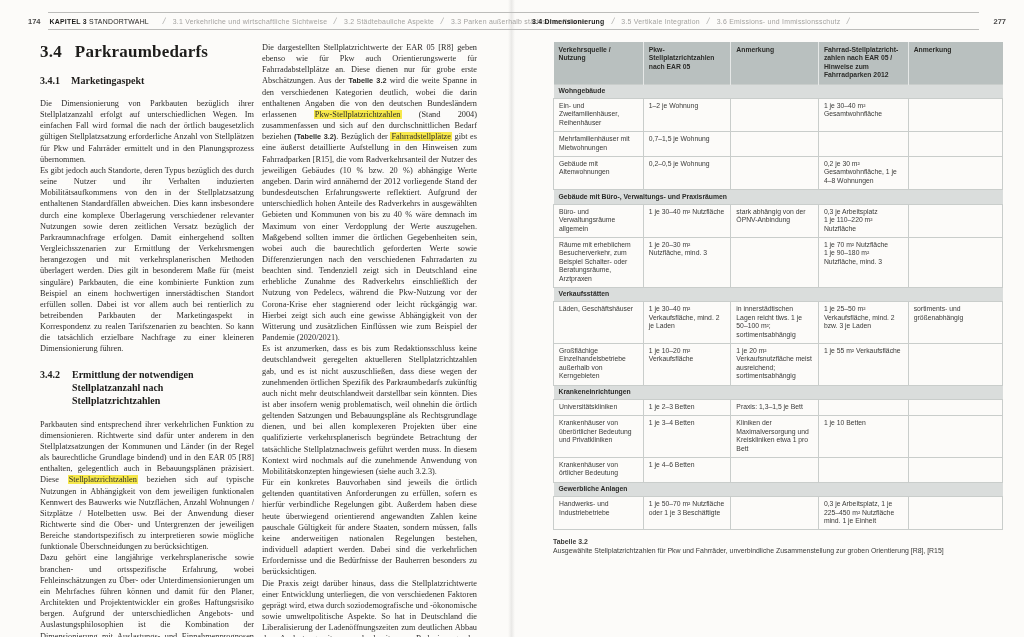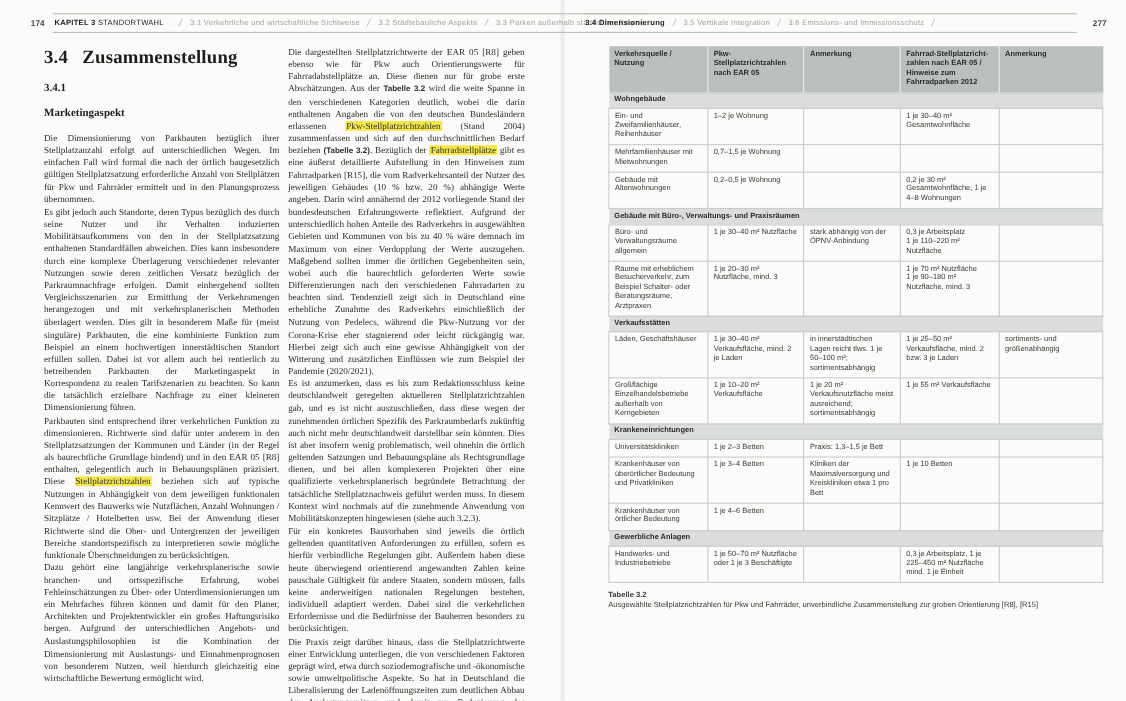--- a/index.html
+++ b/index.html
@@ -27,21 +27,21 @@
   .strip .chapter b{font-weight:bold;}
   .strip .spacer{flex:1;}
   .strip .slash{color:#b3b3b1;font-size:9px;transform:skewX(-12deg);}
   .strip .tab{color:#a3a29f;}
   .strip .tab.active{color:#1d1d1b;font-weight:bold;}
 
   
   .colA{position:absolute;left:40px;top:42px;width:214px;}
   .colB{position:absolute;left:262px;top:42px;width:215px;}
   .h1{display:flex;gap:13px;font-weight:bold;font-size:17px;letter-spacing:.2px;color:#1e1d1b;margin:0 0 13px 0;align-items:flex-end;}
-  .h2{display:flex;gap:11px;font-weight:bold;font-size:10px;color:#1e1d1b;margin:0 0 12px 0;flex-direction:column;}
+  .h2{display:flex;gap:11px;font-weight:bold;font-size:10px;color:#1e1d1b;margin:0 0 12px 0;}
   .h2m{display:flex;gap:8px;font-weight:bold;font-size:10px;color:#1e1d1b;margin:13px 0 12px 0;line-height:13px;}
   .h2m .num{flex:0 0 24px;}
   p.body{margin:0;font-size:8.3px;line-height:11.15px;text-align:justify;}
   p.body span.hl{background:var(--hl,#f6e84b);padding:0 1px;}
   p.body span.b{font-family:"Liberation Sans",sans-serif;font-weight:bold;font-size:7.3px;}
 
   
   .tablewrap{position:absolute;left:41px;top:42px;width:450px;font-family:"Liberation Sans",sans-serif;}
   table.rz{border-collapse:collapse;width:100%;font-size:6.8px;line-height:8.4px;color:#3a3a38;}
   table.rz th{
@@ -77,30 +77,38 @@
         <span class="slash">/</span>
         <span class="tab">3.2 Städtebauliche Aspekte</span>
         <span class="slash">/</span>
         <span class="tab">3.3 Parken außerhalb städtischer Räume</span>
       </div>
   </div>
 
   <div class="colA">
     <div class="h1">
       <span>3.4</span>
-      <span>Zusammenstellung</span>
+      <span>Parkraumbedarfs</span>
     </div>
     <div class="h2">
       <span>3.4.1</span>
       <span>Marketingaspekt</span>
     </div>
     <div id="col1a">
         <p class="body"><span>Die Dimensionierung von Parkbauten bezüglich ihrer Stellplatzanzahl erfolgt auf unterschiedlichen Wegen. Im einfachen Fall wird formal die nach der örtlich baugesetzlich gültigen Stellplatzsatzung erforderliche Anzahl von Stellplätzen für Pkw und Fahrräder ermittelt und in den Planungsprozess übernommen.</span></p>
         <p class="body"><span>Es gibt jedoch auch Standorte, deren Typus bezüglich des durch seine Nutzer und ihr Verhalten induzierten Mobilitätsaufkommens von den in der Stellplatzsatzung enthaltenen Standardfällen abweichen. Dies kann insbesondere durch eine komplexe Überlagerung verschiedener relevanter Nutzungen sowie deren zeitlichen Versatz bezüglich der Parkraumnachfrage erfolgen. Damit einhergehend sollten Vergleichsszenarien zur Ermittlung der Verkehrsmengen herangezogen und mit verkehrsplanerischen Methoden überlagert werden. Dies gilt in besonderem Maße für (meist singuläre) Parkbauten, die eine kombinierte Funktion zum Beispiel an einem hochwertigen innerstädtischen Standort erfüllen sollen. Dabei ist vor allem auch bei rentierlich zu betreibenden Parkbauten der Marketingaspekt in Korrespondenz zu realen Tarifszenarien zu beachten. So kann die tatsächlich erzielbare Nachfrage zu einer kleineren Dimensionierung führen.</span></p>
       </div>
+    <div class="h2m">
+      <span class="num">3.4.2</span>
+      <span id="sub2lines">
+          <div>Ermittlung der notwendigen</div>
+          <div>Stellplatzanzahl nach</div>
+          <div>Stellplatzrichtzahlen</div>
+        </span>
+    </div>
     <div id="col1b">
         <p class="body"><span>Parkbauten sind entsprechend ihrer verkehrlichen Funktion zu dimensionieren. Richtwerte sind dafür unter anderem in den Stellplatzsatzungen der Kommunen und Länder (in der Regel als baurechtliche Grundlage bindend) und in den EAR 05 [R8] enthalten, gelegentlich auch in Bebauungsplänen präzisiert. Diese </span><span class="hl">Stellplatzrichtzahlen</span><span> beziehen sich auf typische Nutzungen in Abhängigkeit von dem jeweiligen funktionalen Kennwert des Bauwerks wie Nutzflächen, Anzahl Wohnungen / Sitzplätze / Hotelbetten usw. Bei der Anwendung dieser Richtwerte sind die Ober- und Untergrenzen der jeweiligen Bereiche standortspezifisch zu interpretieren sowie mögliche funktionale Überschneidungen zu berücksichtigen.</span></p>
         <p class="body"><span>Dazu gehört eine langjährige verkehrsplanerische sowie branchen- und ortsspezifische Erfahrung, wobei Fehleinschätzungen zu Über- oder Unterdimensionierungen um ein Mehrfaches führen können und damit für den Planer, Architekten und Projektentwickler ein großes Haftungsrisiko bergen. Aufgrund der unterschiedlichen Angebots- und Auslastungsphilosophien ist die Kombination der Dimensionierung mit Auslastungs- und Einnahmenprognosen von besonderem Nutzen, weil hierdurch gleichzeitig eine wirtschaftliche Bewertung ermöglicht wird.</span></p>
       </div>
   </div>
 
   <div class="colB" id="col2">
       <p class="body"><span>Die dargestellten Stellplatzrichtwerte der EAR 05 [R8] geben ebenso wie für Pkw auch Orientierungswerte für Fahrradabstellplätze an. Diese dienen nur für grobe erste Abschätzungen. Aus der </span><span class="b">Tabelle 3.2</span><span> wird die weite Spanne in den verschiedenen Kategorien deutlich, wobei die darin enthaltenen Angaben die von den deutschen Bundesländern erlassenen </span><span class="hl">Pkw-Stellplatzrichtzahlen</span><span> (Stand 2004) zusammenfassen und sich auf den durchschnittlichen Bedarf beziehen </span><span class="b">(Tabelle 3.2)</span><span>. Bezüglich der </span><span class="hl">Fahrradstellplätze</span><span> gibt es eine äußerst detaillierte Aufstellung in den Hinweisen zum Fahrradparken [R15], die vom Radverkehrsanteil der Nutzer des jeweiligen Gebäudes (10 % bzw. 20 %) abhängige Werte angeben. Darin wird annähernd der 2012 vorliegende Stand der bundesdeutschen Erfahrungswerte reflektiert. Aufgrund der unterschiedlich hohen Anteile des Radverkehrs in ausgewählten Gebieten und Kommunen von bis zu 40 % wäre demnach im Maximum von einer Verdopplung der Werte auszugehen. Maßgebend sollten immer die örtlichen Gegebenheiten sein, wobei auch die baurechtlich geforderten Werte sowie Differenzierungen nach den verschiedenen Fahrradarten zu beachten sind. Tendenziell zeigt sich in Deutschland eine erhebliche Zunahme des Radverkehrs einschließlich der Nutzung von Pedelecs, während die Pkw-Nutzung vor der Corona-Krise eher stagnierend oder leicht rückgängig war. Hierbei zeigt sich auch eine gewisse Abhängigkeit von der Witterung und zusätzlichen Einflüssen wie zum Beispiel der Pandemie (2020/2021).</span></p>
       <p class="body"><span>Es ist anzumerken, dass es bis zum Redaktionsschluss keine deutschlandweit geregelten aktuelleren Stellplatzrichtzahlen gab, und es ist nicht auszuschließen, dass diese wegen der zunehmenden örtlichen Spezifik des Parkraumbedarfs zukünftig auch nicht mehr deutschlandweit darstellbar sein könnten. Dies ist aber insofern wenig problematisch, weil ohnehin die örtlich geltenden Satzungen und Bebauungspläne als Rechtsgrundlage dienen, und bei allen komplexeren Projekten über eine qualifizierte verkehrsplanerisch begründete Betrachtung der tatsächliche Stellplatznachweis geführt werden muss. In diesem Kontext wird nochmals auf die zunehmende Anwendung von Mobilitätskonzepten hingewiesen (siehe auch 3.2.3).</span></p>
       <p class="body"><span>Für ein konkretes Bauvorhaben sind jeweils die örtlich geltenden quantitativen Anforderungen zu erfüllen, sofern es hierfür verbindliche Regelungen gibt. Außerdem haben diese heute überwiegend orientierend angewandten Zahlen keine pauschale Gültigkeit für andere Staaten, sondern müssen, falls keine anderweitigen nationalen Regelungen bestehen, individuell adaptiert werden. Dabei sind die verkehrlichen Erfordernisse und die Bedürfnisse der Bauherren besonders zu berücksichtigen.</span></p>

